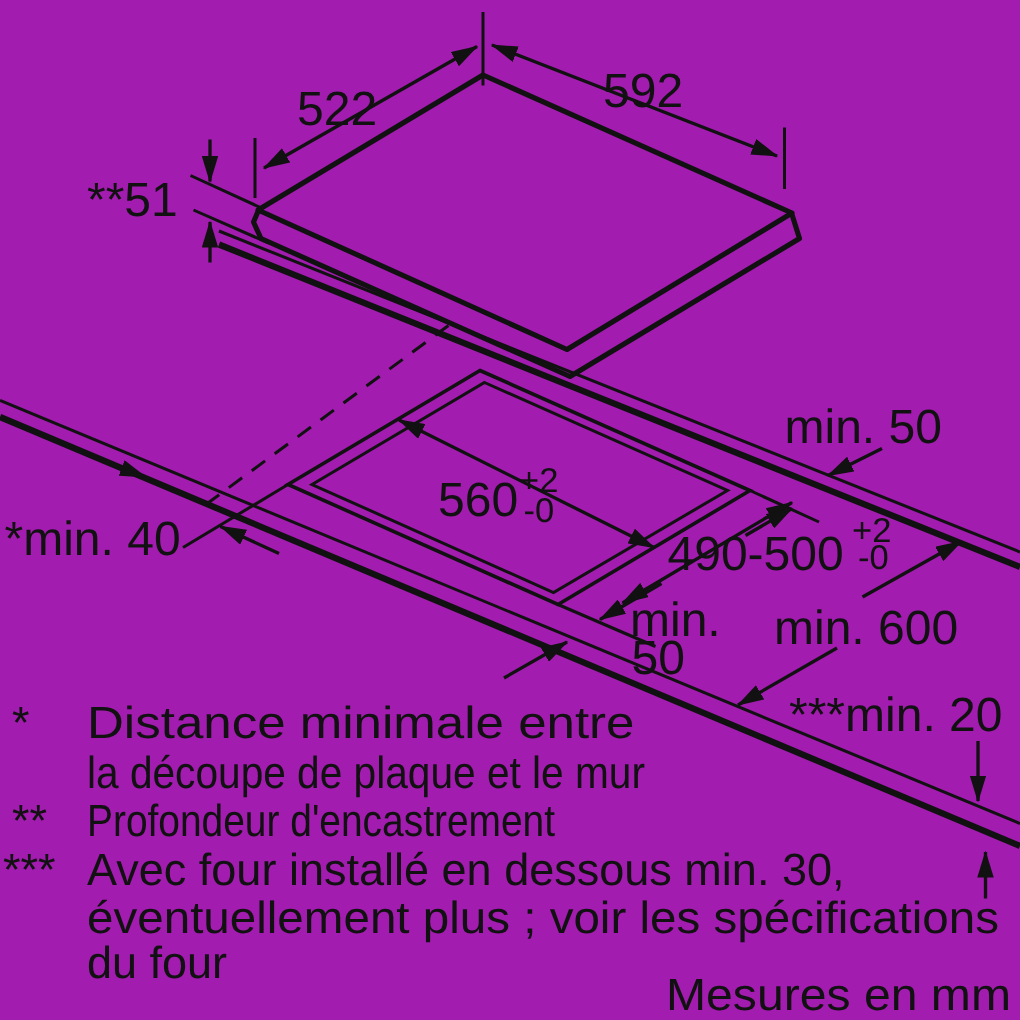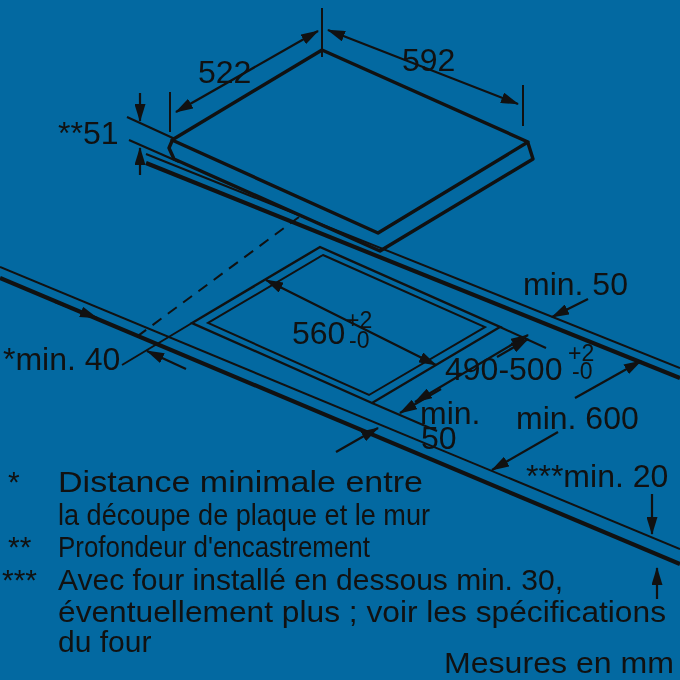--- a/index.html
+++ b/index.html
@@ -1,16 +1,16 @@
 <!DOCTYPE html>
 <html><head>
 <meta charset="utf-8">
 <style>
   html,body{margin:0;padding:0;background:#ffffff;}
-  .stage{width:680px;height:680px;background:#0369a1;position:relative;overflow:hidden;text-align:center;}
+  .stage{width:680px;height:680px;background:#a21caf;position:relative;overflow:hidden;text-align:center;}
   svg text{font-family:"Liberation Sans","DejaVu Sans",sans-serif;fill:#111111;}
   .dim{font-size:32px;}
   .tol{font-size:23px;}
   .leg{font-size:30px;}
   .thin{stroke:#111111;stroke-width:2;fill:none;}
   .med{stroke:#111111;stroke-width:2.4;fill:none;}
   .bold{stroke:#111111;stroke-width:3.4;fill:none;stroke-linejoin:round;}
   .wallthick{stroke:#111111;stroke-width:4.2;fill:none;}
   .dash{stroke:#111111;stroke-width:2;fill:none;stroke-dasharray:11 8;}
   .arrow{stroke:#111111;stroke-width:2.2;fill:none;}

